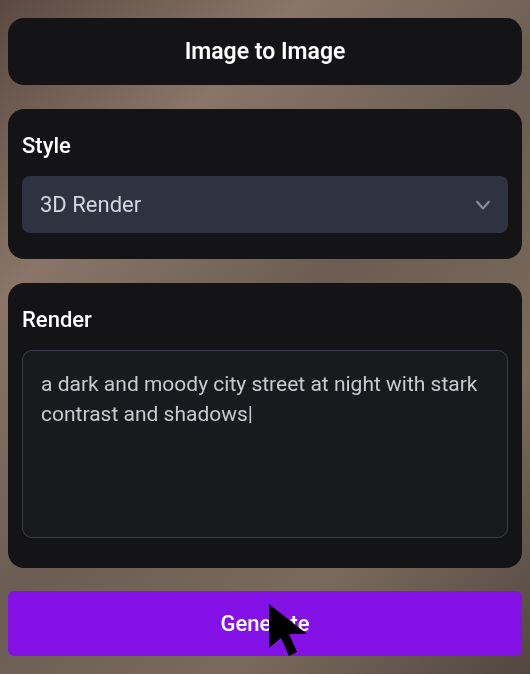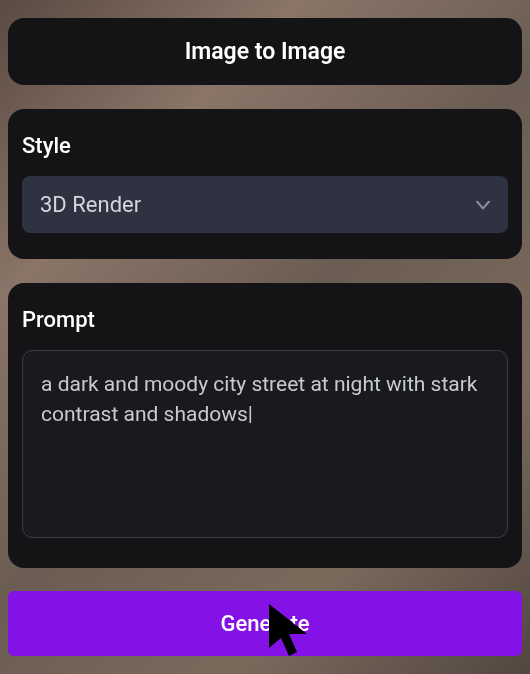--- a/index.html
+++ b/index.html
@@ -136,21 +136,21 @@
       <div class="select">3D Render</div>
       <span class="select-chevron">
         <svg width="14" height="10" viewBox="0 0 14 10">
           <path d="M1 1 L7 8 L13 1" fill="none" stroke="currentColor" stroke-width="2" stroke-linecap="round" stroke-linejoin="round"></path>
         </svg>
       </span>
     </div>
   </div>
 
   <div class="section">
-    <div class="section-label">Prompt</div>
+    <div class="section-label">Render</div>
     <textarea class="textarea" style="">a dark and moody city street at night with stark contrast and shadows|</textarea>
   </div>
 
 </div>
 
 <button class="generate-button">Generate</button>
 
 <div class="cursor">
   <svg width="56" height="60" viewBox="0 0 56 60">
     <path d="M 2 2 L 2 46 L 14 36 L 22 54 L 30 50 L 22 32 L 40 32 Z" fill="#000000" stroke="#ffffff" stroke-width="0"></path>

